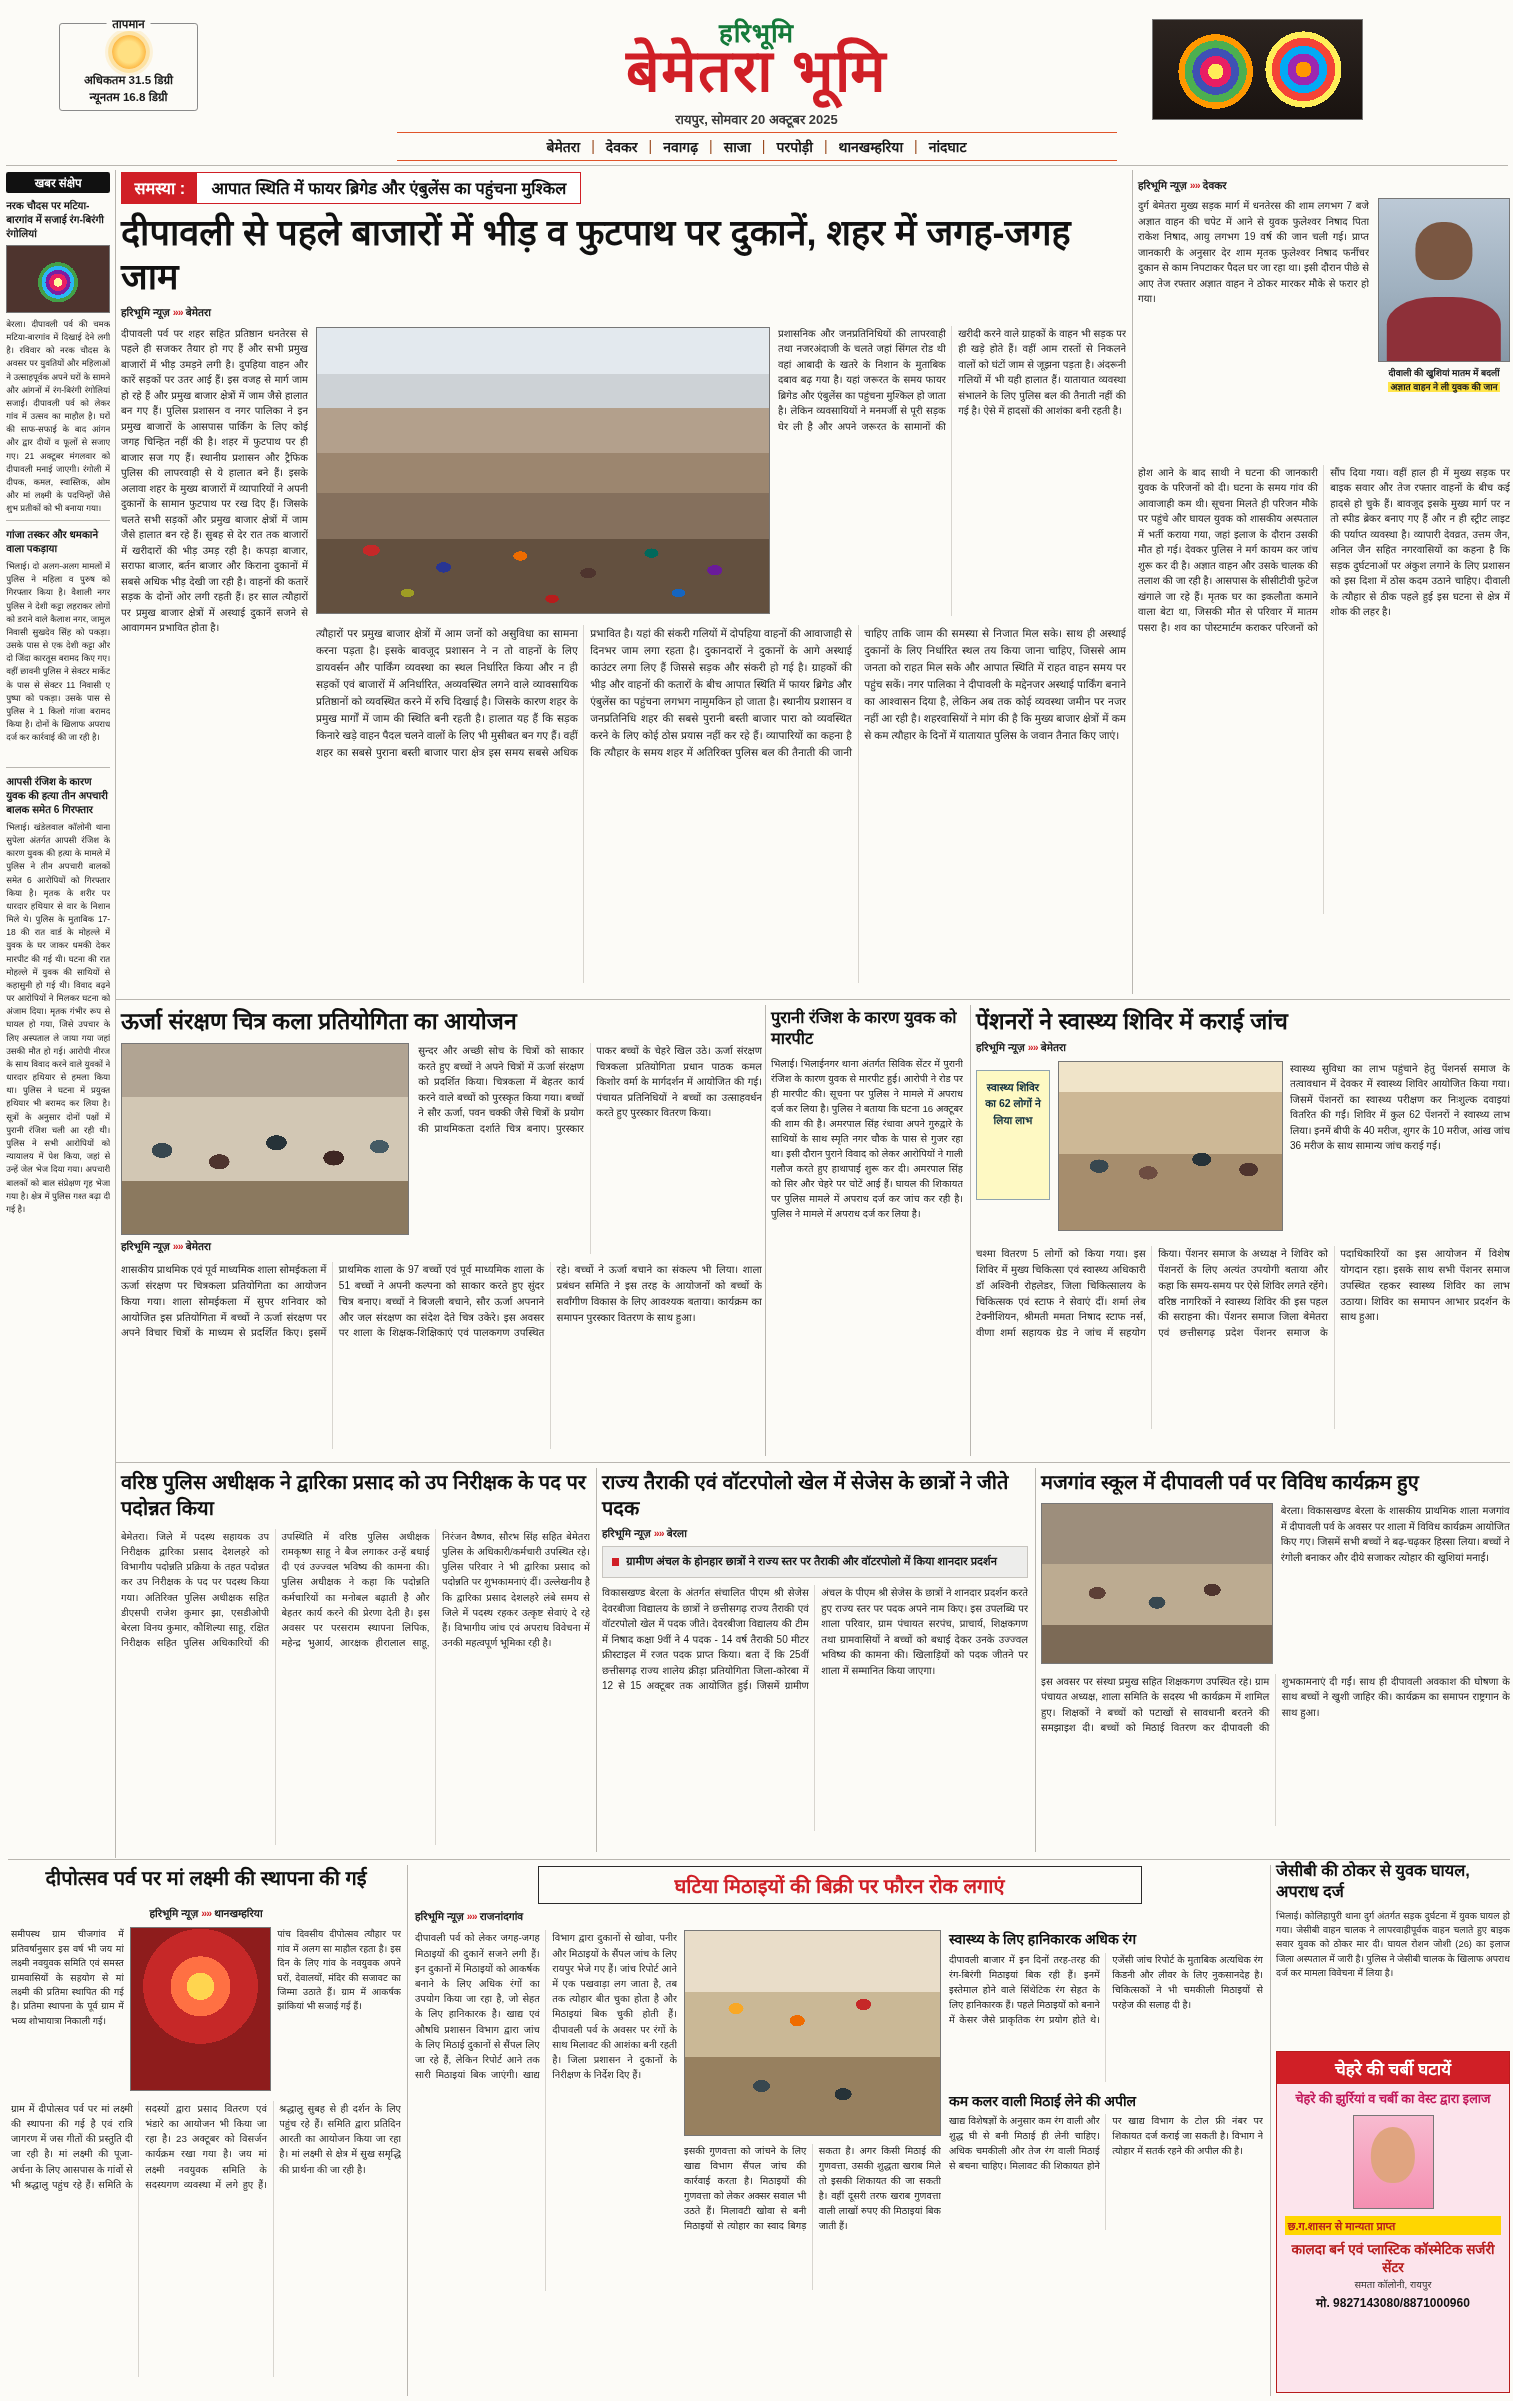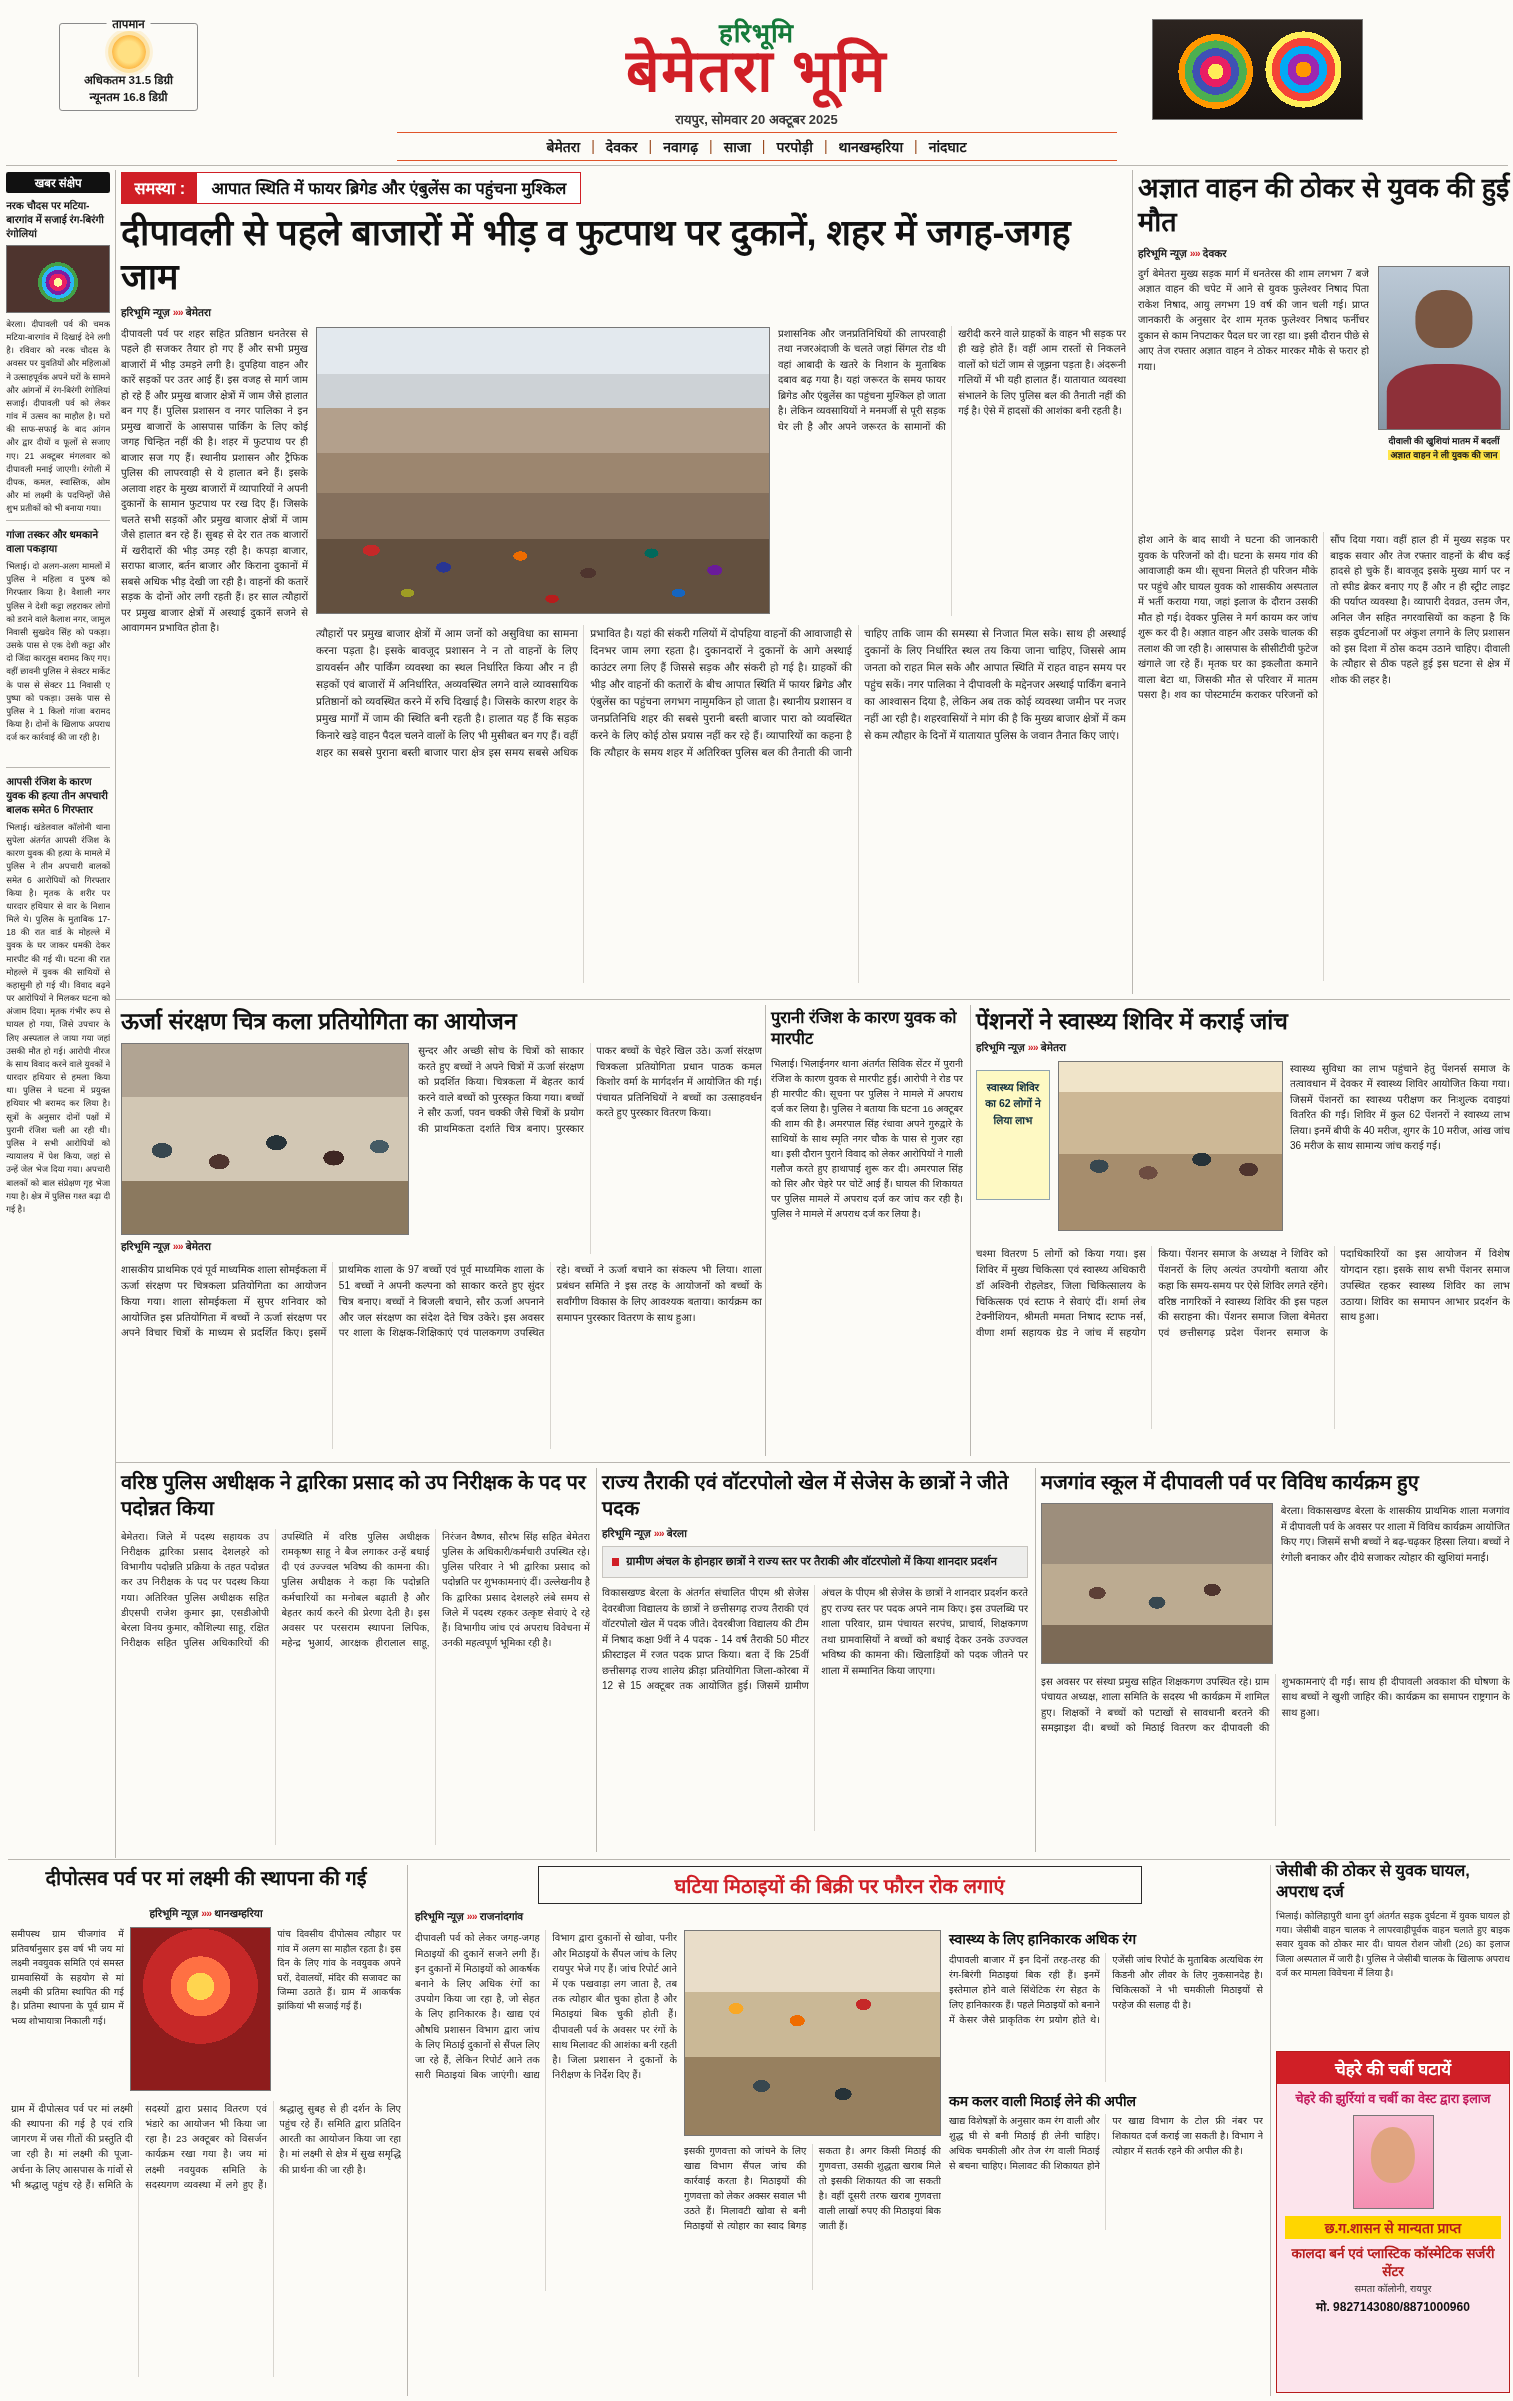--- a/index.html
+++ b/index.html
@@ -91,21 +91,21 @@
 .stat{border:0.8px solid #8fa3ae;background:#fef9c3;padding:7.7px 3.9px;text-align:center;font-weight:700;font-size:10.5px;line-height:1.6;color:#12303f}
 .hbox{display:flex;gap:7px;background:#ededeb;border:0.8px solid #c7c4be;padding:7px 8.5px;font-weight:700;font-size:11.2px;line-height:1.4}
 .hbox .sq{width:7.7px;height:7.7px;background:#d01f26;margin-top:3.9px;flex:none}
 .cap{font-size:9.1px;font-weight:700;line-height:1.5;text-align:center}
 .cap .yel{background:#ffe54a;padding:0 2.3px;box-decoration-break:clone}
 .sweets-kick{border:1.5px solid #2b2b2b;color:#d01f26;font-weight:800;font-size:20px;text-align:center;padding:4.6px 7.7px}
 .subhead{font-size:14px;font-weight:800;line-height:1.3;color:#111}
 .ad{border:1.5px solid #b71c1c;background:#fce4ec;overflow:hidden}
 .ad-head{background:#d01f26;color:#fff;font-weight:800;font-size:17px;text-align:center;padding:4.6px 3.1px}
 .ad-line1{color:#c2185b;font-weight:800;font-size:12.8px;text-align:center;line-height:1.35;padding:6.2px 6.2px 1.5px}
-.ad-band{background:#ffd600;color:#b71c1c;font-weight:800;font-size:14px;text-align:center;padding:2.3px 3.1px;margin:6.2px 7.7px 0}
+.ad-band{background:#ffd600;color:#b71c1c;font-weight:800;font-size:11px;padding:2.3px 3.1px;margin:6.2px 7.7px 0}
 .ad-name{color:#b71c1c;font-weight:800;font-size:13.6px;text-align:center;line-height:1.3;padding:6.2px 7.7px 1.5px}
 .ad-addr{font-size:9.7px;text-align:center;color:#333}
 .ad-phone{font-size:12px;font-weight:800;text-align:center;color:#111;padding:3.1px 0 6.2px}
 </style>
 </head>
 <body>
 
 <div class="page">
 
   <div class="abs temp-box" style="left:59px;top:23px;width:139px;height:88px">
@@ -182,21 +182,20 @@
     </div>
     <div style="position:relative;height:660px;margin-top:6.2px">
       <div class="abs bd" style="left:0;top:0;width:187px;height:657px">दीपावली पर्व पर शहर सहित प्रतिष्ठान धनतेरस से पहले ही सजकर तैयार हो गए हैं और सभी प्रमुख बाजारों में भीड़ उमड़ने लगी है। दुपहिया वाहन और कारें सड़कों पर उतर आई हैं। इस वजह से मार्ग जाम हो रहे हैं और प्रमुख बाजार क्षेत्रों में जाम जैसे हालात बन गए हैं। पुलिस प्रशासन व नगर पालिका ने इन प्रमुख बाजारों के आसपास पार्किंग के लिए कोई जगह चिन्हित नहीं की है। शहर में फुटपाथ पर ही बाजार सज गए हैं। स्थानीय प्रशासन और ट्रैफिक पुलिस की लापरवाही से ये हालात बने हैं। इसके अलावा शहर के मुख्य बाजारों में व्यापारियों ने अपनी दुकानों के सामान फुटपाथ पर रख दिए हैं। जिसके चलते सभी सड़कों और प्रमुख बाजार क्षेत्रों में जाम जैसे हालात बन रहे हैं। सुबह से देर रात तक बाजारों में खरीदारों की भीड़ उमड़ रही है। कपड़ा बाजार, सराफा बाजार, बर्तन बाजार और किराना दुकानों में सबसे अधिक भीड़ देखी जा रही है। वाहनों की कतारें सड़क के दोनों ओर लगी रहती हैं। हर साल त्यौहारों पर प्रमुख बाजार क्षेत्रों में अस्थाई दुकानें सजने से आवागमन प्रभावित होता है।</div>
       <div class="abs ph ph-market" style="left:195px;top:1.5px;width:454px;height:287px"></div>
       <div class="abs bd c2" style="left:657px;top:0;width:348px;height:290px">प्रशासनिक और जनप्रतिनिधियों की लापरवाही तथा नजरअंदाजी के चलते जहां सिंगल रोड थी वहां आबादी के खतरे के निशान के मुताबिक दबाव बढ़ गया है। यहां जरूरत के समय फायर ब्रिगेड और एंबुलेंस का पहुंचना मुश्किल हो जाता है। लेकिन व्यवसायियों ने मनमर्जी से पूरी सड़क घेर ली है और अपने जरूरत के सामानों की खरीदी करने वाले ग्राहकों के वाहन भी सड़क पर ही खड़े होते हैं। वहीं आम रास्तों से निकलने वालों को घंटों जाम से जूझना पड़ता है। अंदरूनी गलियों में भी यही हालात हैं। यातायात व्यवस्था संभालने के लिए पुलिस बल की तैनाती नहीं की गई है। ऐसे में हादसों की आशंका बनी रहती है।</div>
       <div class="abs bd c3" style="left:195px;top:299px;width:810px;height:358px;font-size:10.5px;line-height:1.62">त्यौहारों पर प्रमुख बाजार क्षेत्रों में आम जनों को असुविधा का सामना करना पड़ता है। इसके बावजूद प्रशासन ने न तो वाहनों के लिए डायवर्सन और पार्किंग व्यवस्था का स्थल निर्धारित किया और न ही सड़कों एवं बाजारों में अनिर्धारित, अव्यवस्थित लगने वाले व्यावसायिक प्रतिष्ठानों को व्यवस्थित करने में रुचि दिखाई है। जिसके कारण शहर के प्रमुख मार्गों में जाम की स्थिति बनी रहती है। हालात यह हैं कि सड़क किनारे खड़े वाहन पैदल चलने वालों के लिए भी मुसीबत बन गए हैं। वहीं शहर का सबसे पुराना बस्ती बाजार पारा क्षेत्र इस समय सबसे अधिक प्रभावित है। यहां की संकरी गलियों में दोपहिया वाहनों की आवाजाही से दिनभर जाम लगा रहता है। दुकानदारों ने दुकानों के आगे अस्थाई काउंटर लगा लिए हैं जिससे सड़क और संकरी हो गई है। ग्राहकों की भीड़ और वाहनों की कतारों के बीच आपात स्थिति में फायर ब्रिगेड और एंबुलेंस का पहुंचना लगभग नामुमकिन हो जाता है। स्थानीय प्रशासन व जनप्रतिनिधि शहर की सबसे पुरानी बस्ती बाजार पारा को व्यवस्थित करने के लिए कोई ठोस प्रयास नहीं कर रहे हैं। व्यापारियों का कहना है कि त्यौहार के समय शहर में अतिरिक्त पुलिस बल की तैनाती की जानी चाहिए ताकि जाम की समस्या से निजात मिल सके। साथ ही अस्थाई दुकानों के लिए निर्धारित स्थल तय किया जाना चाहिए, जिससे आम जनता को राहत मिल सके और आपात स्थिति में राहत वाहन समय पर पहुंच सकें। नगर पालिका ने दीपावली के मद्देनजर अस्थाई पार्किंग बनाने का आश्वासन दिया है, लेकिन अब तक कोई व्यवस्था जमीन पर नजर नहीं आ रही है। शहरवासियों ने मांग की है कि मुख्य बाजार क्षेत्रों में कम से कम त्यौहार के दिनों में यातायात पुलिस के जवान तैनात किए जाएं।</div>
     </div>
   </div>
 
   <div class="abs" style="left:1138px;top:172px;width:372px">
-    <div class="h-lg">अज्ञात वाहन की ठोकर से युवक की हुई मौत</div>
     <div class="by" style="margin-top:6.2px">
       <span>हरिभूमि न्यूज़</span>
       <span class="arr">»»</span>
       <span>देवकर</span>
     </div>
     <div style="position:relative;height:260px;margin-top:6.2px">
       <div class="abs bd" style="left:0;top:0;width:231px;height:257px">दुर्ग बेमेतरा मुख्य सड़क मार्ग में धनतेरस की शाम लगभग 7 बजे अज्ञात वाहन की चपेट में आने से युवक फुलेश्वर निषाद पिता राकेश निषाद, आयु लगभग 19 वर्ष की जान चली गई। प्राप्त जानकारी के अनुसार देर शाम मृतक फुलेश्वर निषाद फर्नीचर दुकान से काम निपटाकर पैदल घर जा रहा था। इसी दौरान पीछे से आए तेज रफ्तार अज्ञात वाहन ने ठोकर मारकर मौके से फरार हो गया।</div>
       <div class="abs ph ph-portrait" style="left:240px;top:0;width:132px;height:164px"></div>
       <div class="abs cap" style="left:240px;top:169px;width:132px">
         <span style="display:block">दीवाली की खुशियां मातम में बदलीं</span>

